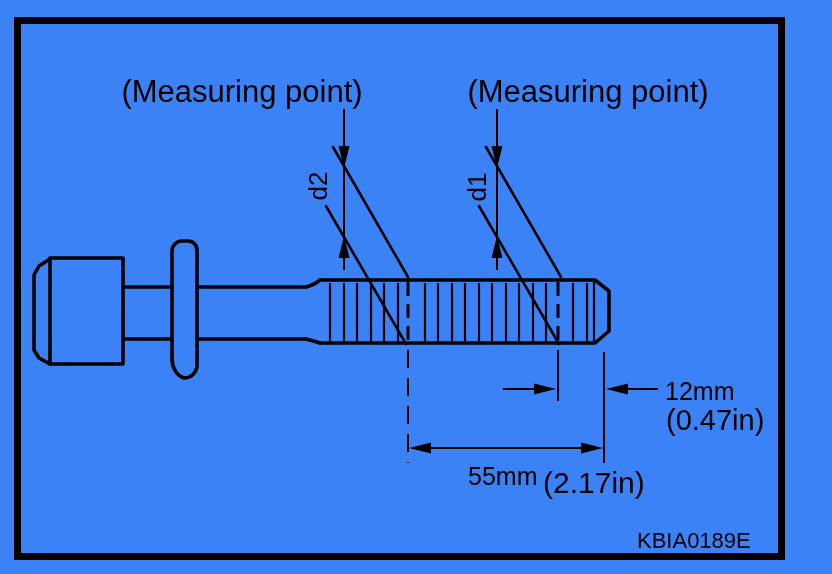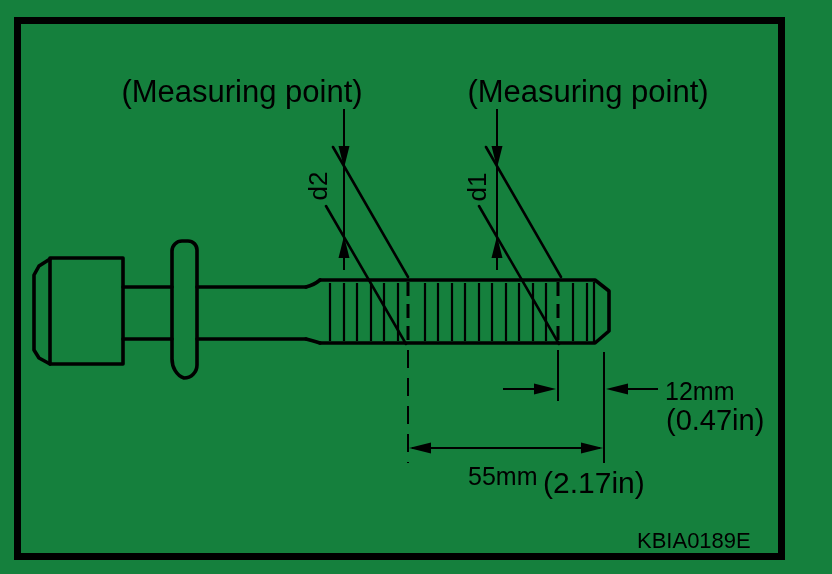--- a/index.html
+++ b/index.html
@@ -1,19 +1,19 @@
 <!DOCTYPE html>
 <html><head>
 <meta charset="utf-8">
 <style>
   html,body{margin:0;padding:0;background:#ffffff;}
   .stage{
     position:relative;
     width:832px;height:574px;
-    background:#15803d;
+    background:#3b82f6;
     font-family:"Liberation Sans", sans-serif;
     overflow:hidden;
   }
   svg{display:block;width:832px;height:574px;}
   text{fill:#000000;font-family:"Liberation Sans", sans-serif;}
   .ln{stroke:#000000;fill:none;}
   .outline{stroke-width:3.6;stroke-linejoin:round;stroke-linecap:round;}
   .thread{stroke-width:2.2;}
   .dim{stroke-width:2;}
   .diag{stroke-width:2.6;stroke-linecap:round;}

